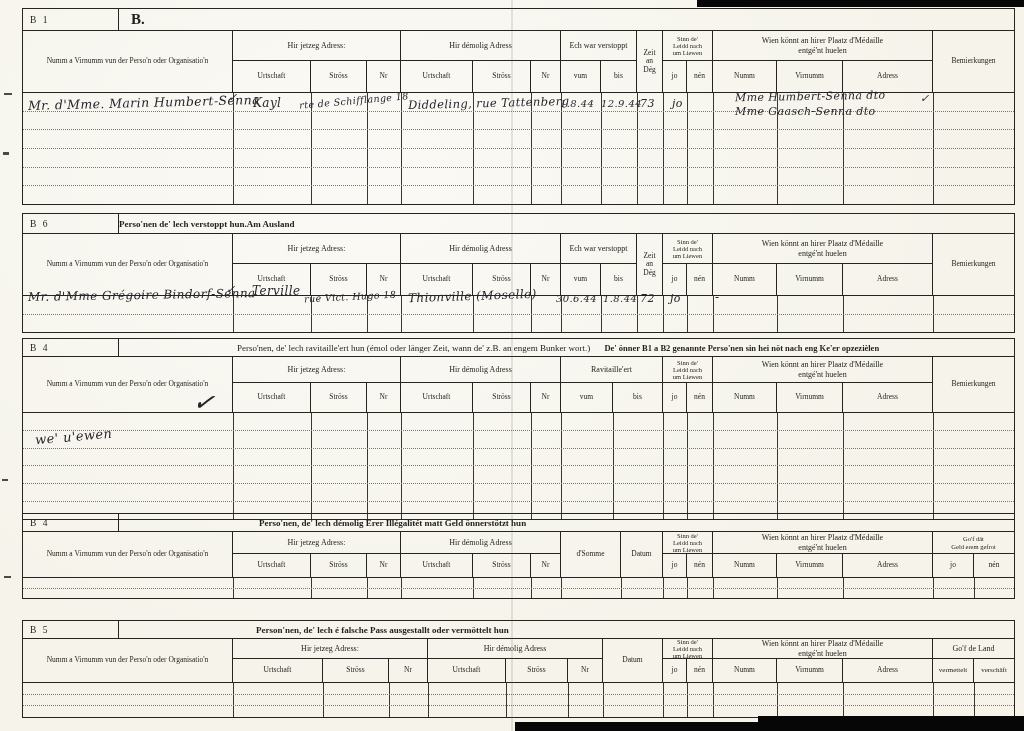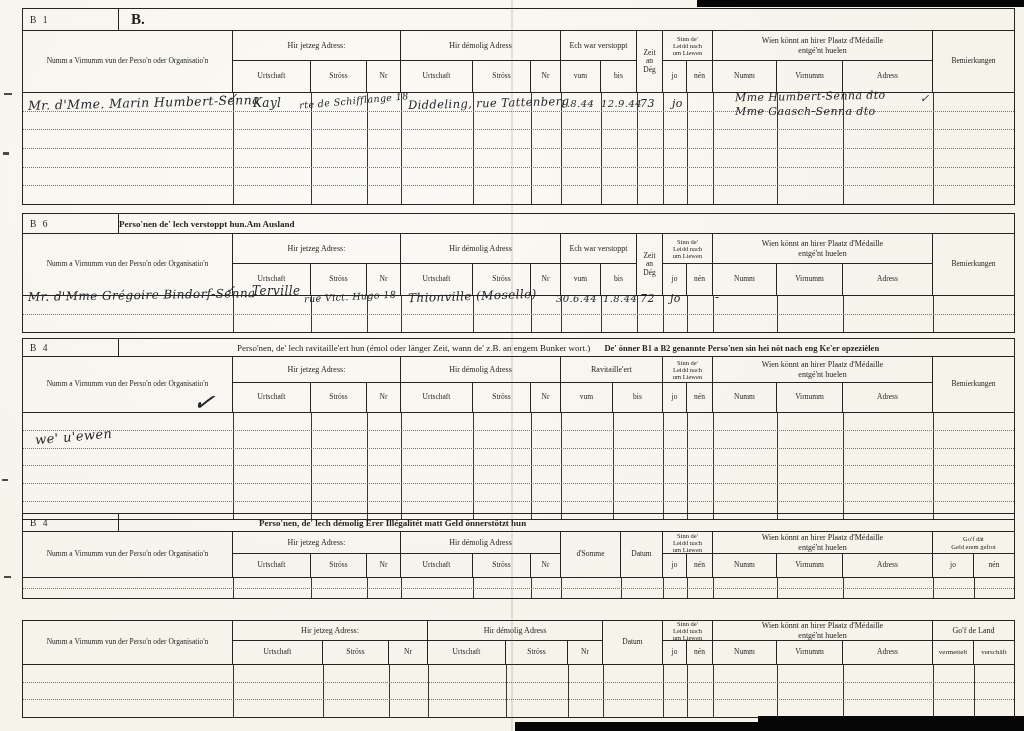--- a/index.html
+++ b/index.html
@@ -304,20 +304,24 @@
       <div class="hc sub" style="grid-column:15;grid-row:2">jo</div>
       <div class="hc sub noR" style="grid-column:16;grid-row:2">nén</div>
     </div>
     <div class="tbody tb-c">
       <div class="rw"></div>
       <div class="rw"></div>
     </div>
   </section>
 
   <section class="sec" style="top:620px;height:98px">
+    <div class="band" style="height:18px">
+      <div class="secid">B 5</div>
+      <div class="bandtitle" style="margin-left:137px">Person'nen, de' lech é falsche Pass ausgestallt oder vermöttelt hun</div>
+    </div>
     <div class="thead gd">
       <div class="hc" style="grid-column:1;grid-row:1/3">Numm a Virnumm vun der Perso'n oder Organisatio'n</div>
       <div class="hc grp" style="grid-column:2/5;grid-row:1">Hir jetzeg Adress:</div>
       <div class="hc grp" style="grid-column:5/8;grid-row:1">Hir démolig Adress</div>
       <div class="hc" style="grid-column:8;grid-row:1/3">Datum</div>
       <div class="hc grp stack tiny" style="grid-column:9/11;grid-row:1">
         <span>Sinn de'</span>
         <span>Leidd nach</span>
         <span>um Liewen</span>
       </div>

